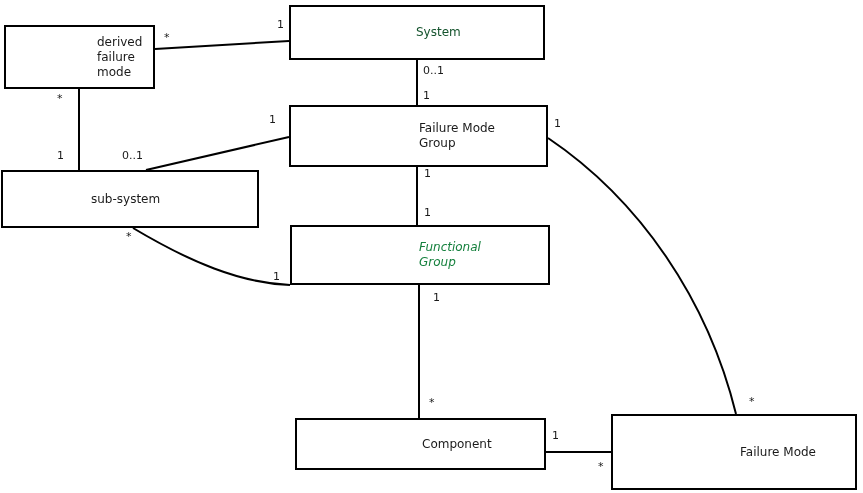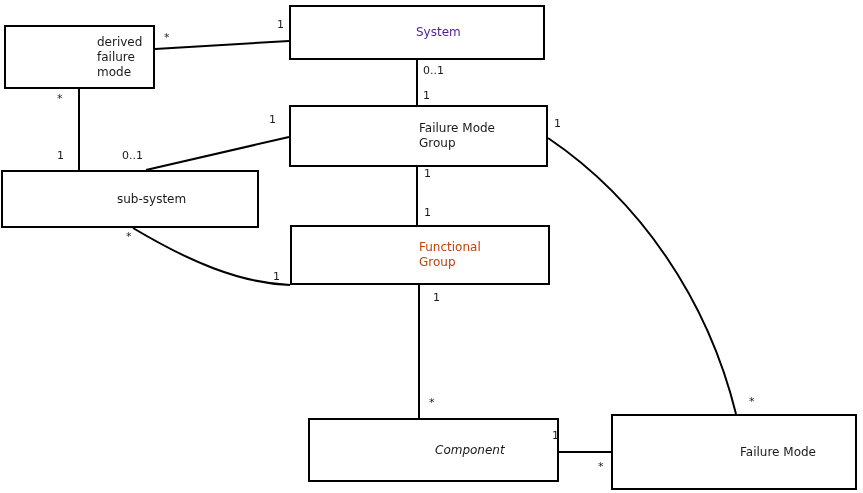--- a/index.html
+++ b/index.html
@@ -69,34 +69,34 @@
       <path d="M 546 452 L 611 452" fill="none" stroke="#000000" stroke-width="2"></path>
     </svg>
 
   <div id="class-layer">
       <div class="uml-class" style="left: 4px; top: 25px; width: 151px; height: 64px; border-color: rgb(0, 0, 0);">
         <div class="class-name" style="color: rgb(26, 26, 26); margin-left: 91px;">derived
 failure
 mode</div>
       </div>
       <div class="uml-class" style="left: 289px; top: 5px; width: 256px; height: 55px; border-color: rgb(0, 0, 0);">
-        <div class="class-name" style="color: #4c1d95; margin-left: 125px;">System</div>
+        <div class="class-name" style="color: #14532d; margin-left: 125px;">System</div>
       </div>
       <div class="uml-class" style="left: 289px; top: 105px; width: 259px; height: 62px; border-color: rgb(0, 0, 0);">
         <div class="class-name" style="color: rgb(26, 26, 26); margin-left: 128px;">Failure Mode
 Group</div>
       </div>
       <div class="uml-class" style="left: 1px; top: 170px; width: 258px; height: 58px; border-color: rgb(0, 0, 0);">
-        <div class="class-name" style="color: rgb(26, 26, 26); margin-left: 114px;">sub-system</div>
+        <div class="class-name" style="color: rgb(26, 26, 26); margin-left: 88px;">sub-system</div>
       </div>
       <div class="uml-class" style="left: 290px; top: 225px; width: 260px; height: 60px; border-color: rgb(0, 0, 0);">
-        <div class="class-name" style="color: #c2410c; margin-left: 127px;">Functional
+        <div class="class-name" style="color: #15803d; margin-left: 127px; font-style: italic;">Functional
 Group</div>
       </div>
-      <div class="uml-class" style="left: 308px; top: 418px; width: 251px; height: 64px; border-color: rgb(0, 0, 0); font-style: italic;">
+      <div class="uml-class" style="left: 295px; top: 418px; width: 251px; height: 52px; border-color: rgb(0, 0, 0);">
         <div class="class-name" style="color: rgb(26, 26, 26); margin-left: 125px;">Component</div>
       </div>
       <div class="uml-class" style="left: 611px; top: 414px; width: 246px; height: 76px; border-color: rgb(0, 0, 0);">
         <div class="class-name" style="color: rgb(26, 26, 26); margin-left: 127px;">Failure Mode</div>
       </div>
     </div>
 
   <div id="label-layer">
       <span class="mult-label" style="left: 164px; top: 32px; color: rgb(26, 26, 26);">*</span>
       <span class="mult-label" style="left: 277px; top: 19px; color: rgb(26, 26, 26);">1</span>

